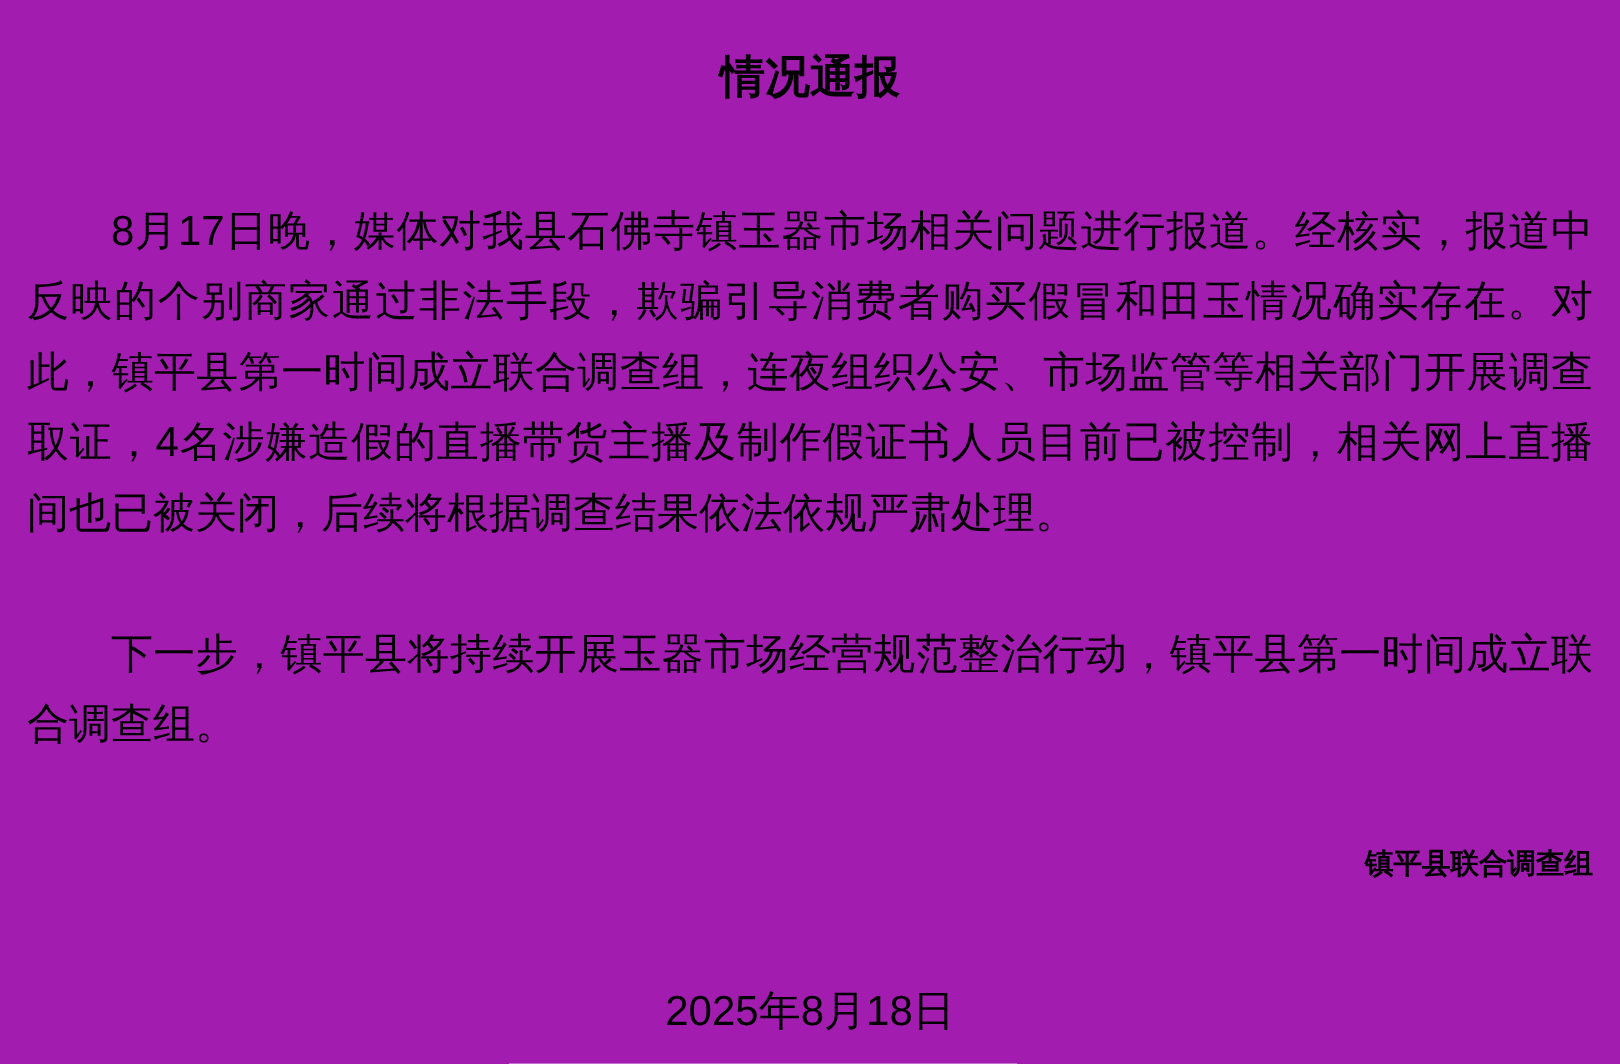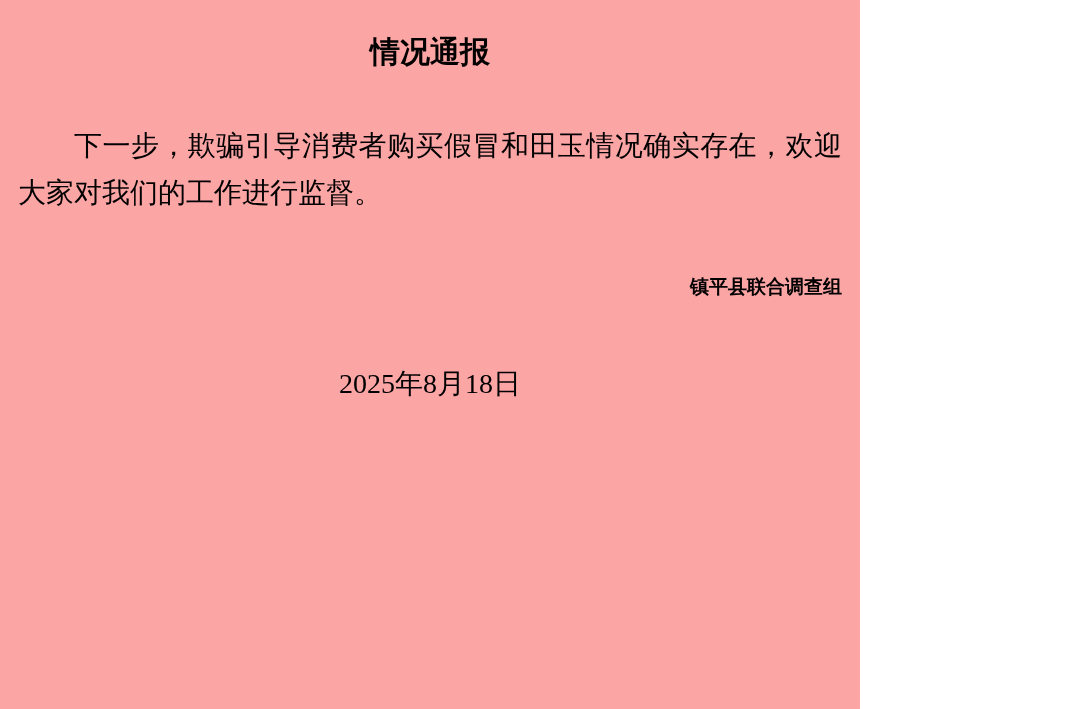--- a/index.html
+++ b/index.html
@@ -9,25 +9,24 @@
   }
   body {
     width: 1080px;
     height: 709px;
     overflow: hidden;
     font-family: "Liberation Sans", sans-serif;
     color: #000000;
   }
   .notice {
     box-sizing: border-box;
-    width: 860px;
+    width: 1080px;
     height: 709px;
     padding: 0 18px;
-    background: #fca5a5;
-    font-family: Liberation Serif, serif;
+    background: #a21caf;
   }
   .notice-title {
     margin: 0;
     padding-top: 28px;
     font-size: 30px;
     line-height: 47px;
     font-weight: 700;
     text-align: center;
     letter-spacing: 0;
   }
@@ -58,19 +57,20 @@
     font-weight: 400;
     text-align: center;
   }
 </style>
 </head>
 <body>
 
 <div class="notice">
   <h1 class="notice-title">情况通报</h1>
 
+  <p class="notice-paragraph para-1">8月17日晚，媒体对我县石佛寺镇玉器市场相关问题进行报道。经核实，报道中反映的个别商家通过非法手段，欺骗引导消费者购买假冒和田玉情况确实存在。对此，镇平县第一时间成立联合调查组，连夜组织公安、市场监管等相关部门开展调查取证，4名涉嫌造假的直播带货主播及制作假证书人员目前已被控制，相关网上直播间也已被关闭，后续将根据调查结果依法依规严肃处理。</p>
 
-  <p class="notice-paragraph para-2">下一步，欺骗引导消费者购买假冒和田玉情况确实存在，欢迎大家对我们的工作进行监督。</p>
+  <p class="notice-paragraph para-2">下一步，镇平县将持续开展玉器市场经营规范整治行动，镇平县第一时间成立联合调查组。</p>
 
   <p class="notice-signature">镇平县联合调查组</p>
 
   <p class="notice-date">2025年8月18日</p>
 </div>
 
 </body></html>

